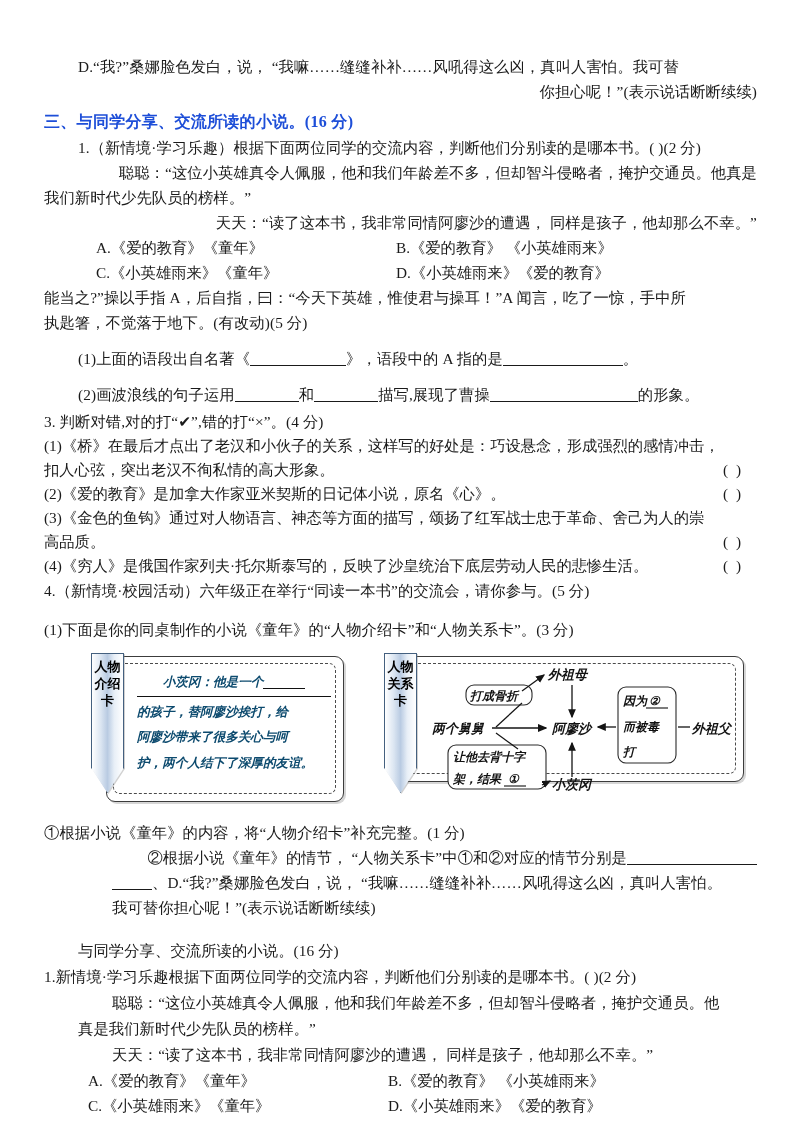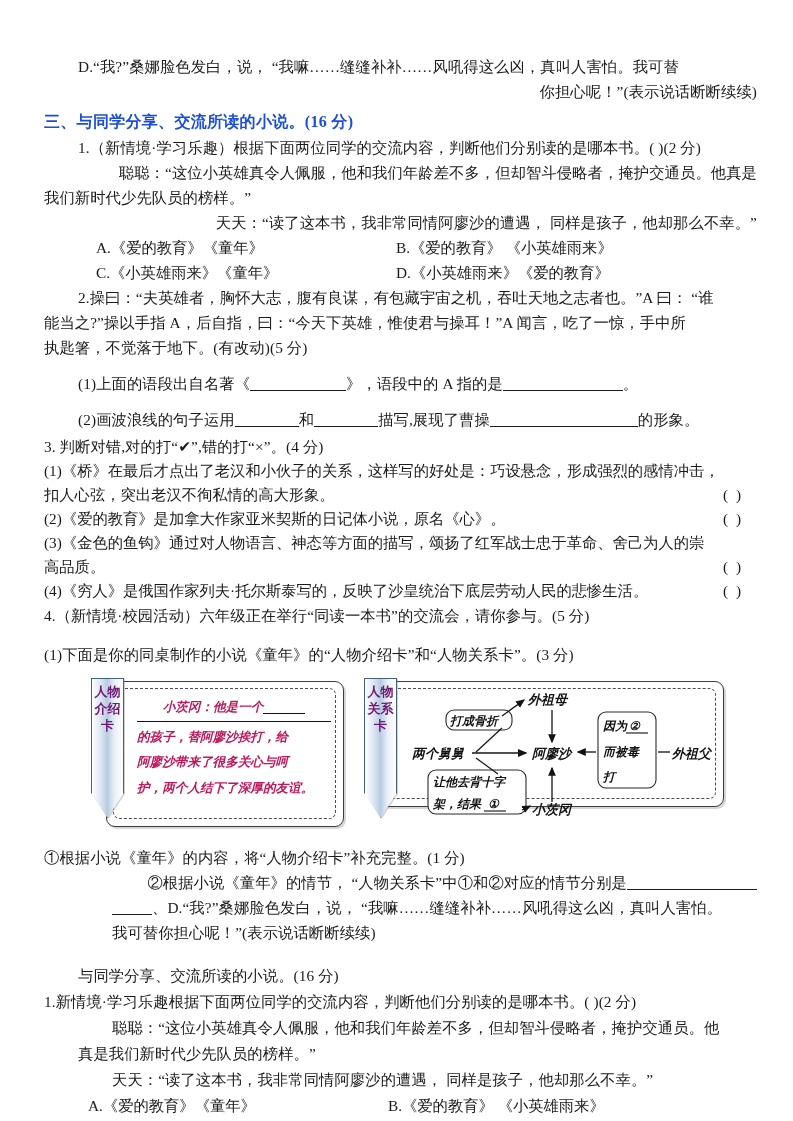--- a/index.html
+++ b/index.html
@@ -73,21 +73,21 @@
     box-shadow:2px 2px 0 rgba(90,90,90,.25);
   }
   .card .inner{
     position:absolute;
     inset:6px 7px 7px 6px;
     border:1.3px dashed #4a4a4a;
     border-radius:7px;
     box-sizing:border-box;
   }
   .card-left{left:62px;width:238px;height:146px;}
-  .card-right{left:335px;width:345px;height:126px;text-decoration:underline;}
+  .card-right{left:355px;width:345px;height:126px;text-decoration:underline;}
   .ribbon{
     position:absolute;
     left:-16px;top:-4px;
     width:33px;height:140px;
     z-index:4;
     filter:drop-shadow(1px 1px 0 rgba(120,120,120,.35));
   }
   .ribbon .band{
     position:absolute;inset:0;
     background:linear-gradient(90deg,#ffffff 0%,#dce6f2 28%,#b9cbe2 50%,#e8eff7 72%,#ffffff 100%);
@@ -96,34 +96,34 @@
     box-sizing:border-box;
     clip-path:polygon(0 0,100% 0,100% 82%,50% 100%,0 82%);
   }
   .ribbon .txt{
     position:absolute;
     top:5px;left:0;right:0;
     text-align:center;
     font-size:13px;
     line-height:17px;
     font-weight:bold;
-    color:#701a75;
+    color:#000000;
     font-family:"Liberation Serif","DejaVu Serif",serif;
   }
   .hand{
     font-family:"DejaVu Serif","Liberation Serif",serif;
     font-style:italic;
     font-weight:600;
   }
   .cl-body{
     position:absolute;
     left:30px;right:12px;top:12px;
     font-size:12.6px;
     line-height:25.5px;
-    color:#be185d;
+    color:#0c4a6e;
   }
   .cl-body .u{
     display:inline-block;
     border-bottom:1.4px solid #111;
     vertical-align:-3px;
   }
   .rule{
     border-bottom:1.5px solid #111;
     margin:1px 0 2px 0;
   }
@@ -153,21 +153,20 @@
 
   <div class="opt-row">
     <span class="opt-a">A.《爱的教育》《童年》</span>
     <span>B.《爱的教育》 《小英雄雨来》</span>
   </div>
   <div class="opt-row">
     <span class="opt-a">C.《小英雄雨来》《童年》</span>
     <span>D.《小英雄雨来》《爱的教育》</span>
   </div>
 
-  <div class="ln ind1">2.操曰：“夫英雄者，胸怀大志，腹有良谋，有包藏宇宙之机，吞吐天地之志者也。”A 曰： “谁</div>
   <div class="ln">能当之?”操以手指 A，后自指，曰：“今天下英雄，惟使君与操耳！”A 闻言，吃了一惊，手中所</div>
   <div class="ln">执匙箸，不觉落于地下。(有改动)(5 分)</div>
 
   <div class="ln ind1" style="margin-top:11px;">
     <span>(1)上面的语段出自名著《</span><span class="blank" style="width:96px;"></span><span>》，语段中的 A 指的是</span><span class="blank" style="width:120px;"></span><span>。</span>
   </div>
 
   <div class="ln ind1" style="margin-top:11px;">
     <span>(2)画波浪线的句子运用</span><span class="blank" style="width:64px;"></span><span>和</span><span class="blank" style="width:64px;"></span><span>描写,展现了曹操</span><span class="blank" style="width:148px;"></span><span>的形象。</span>
   </div>

